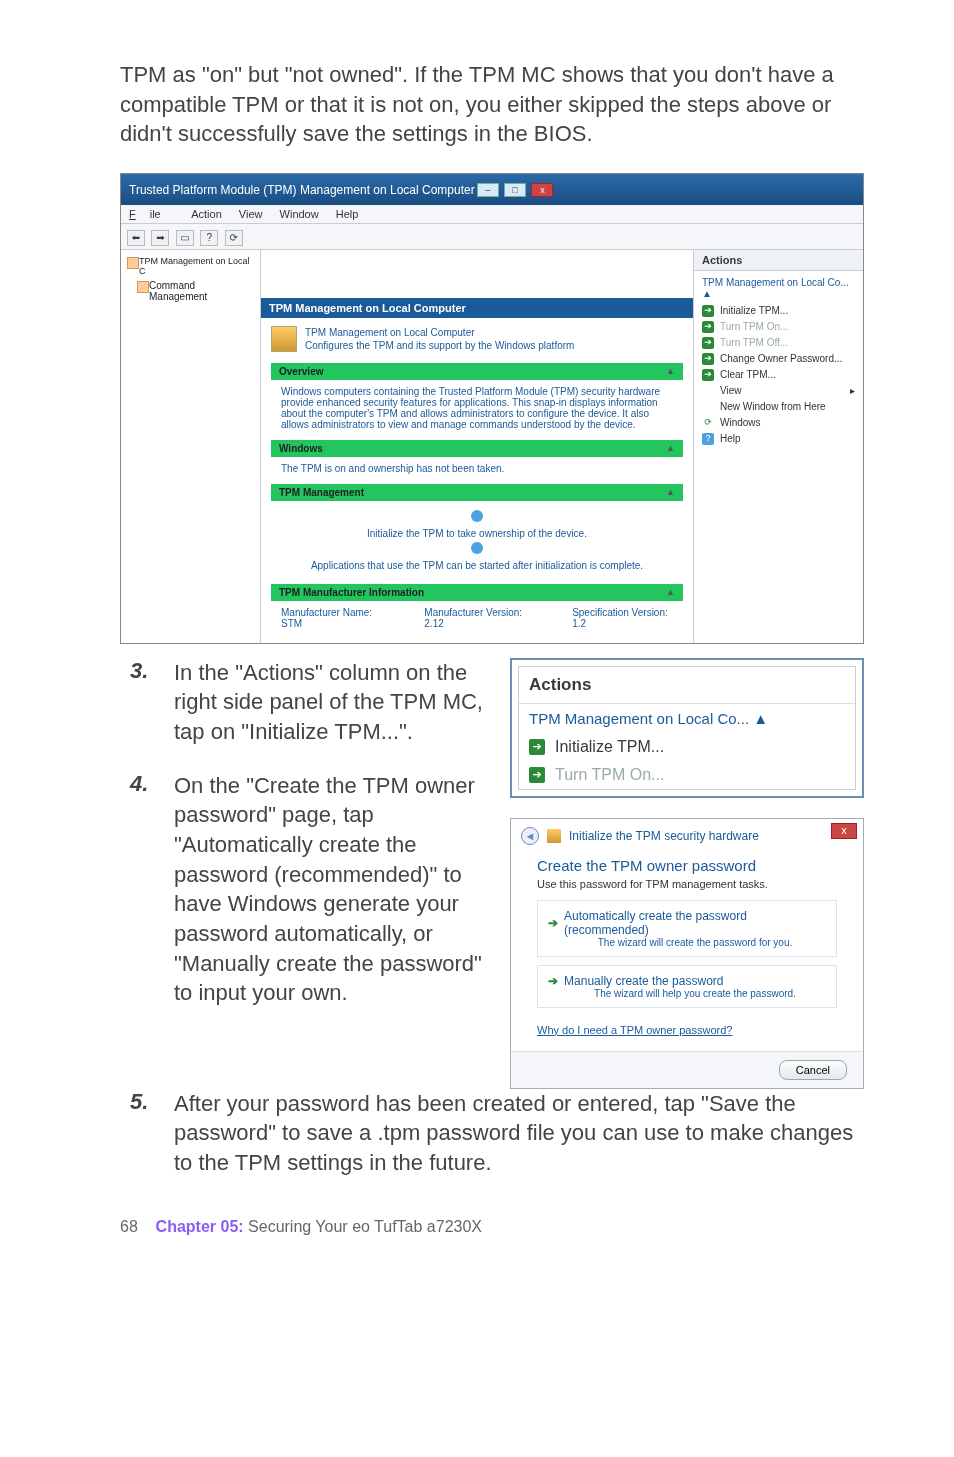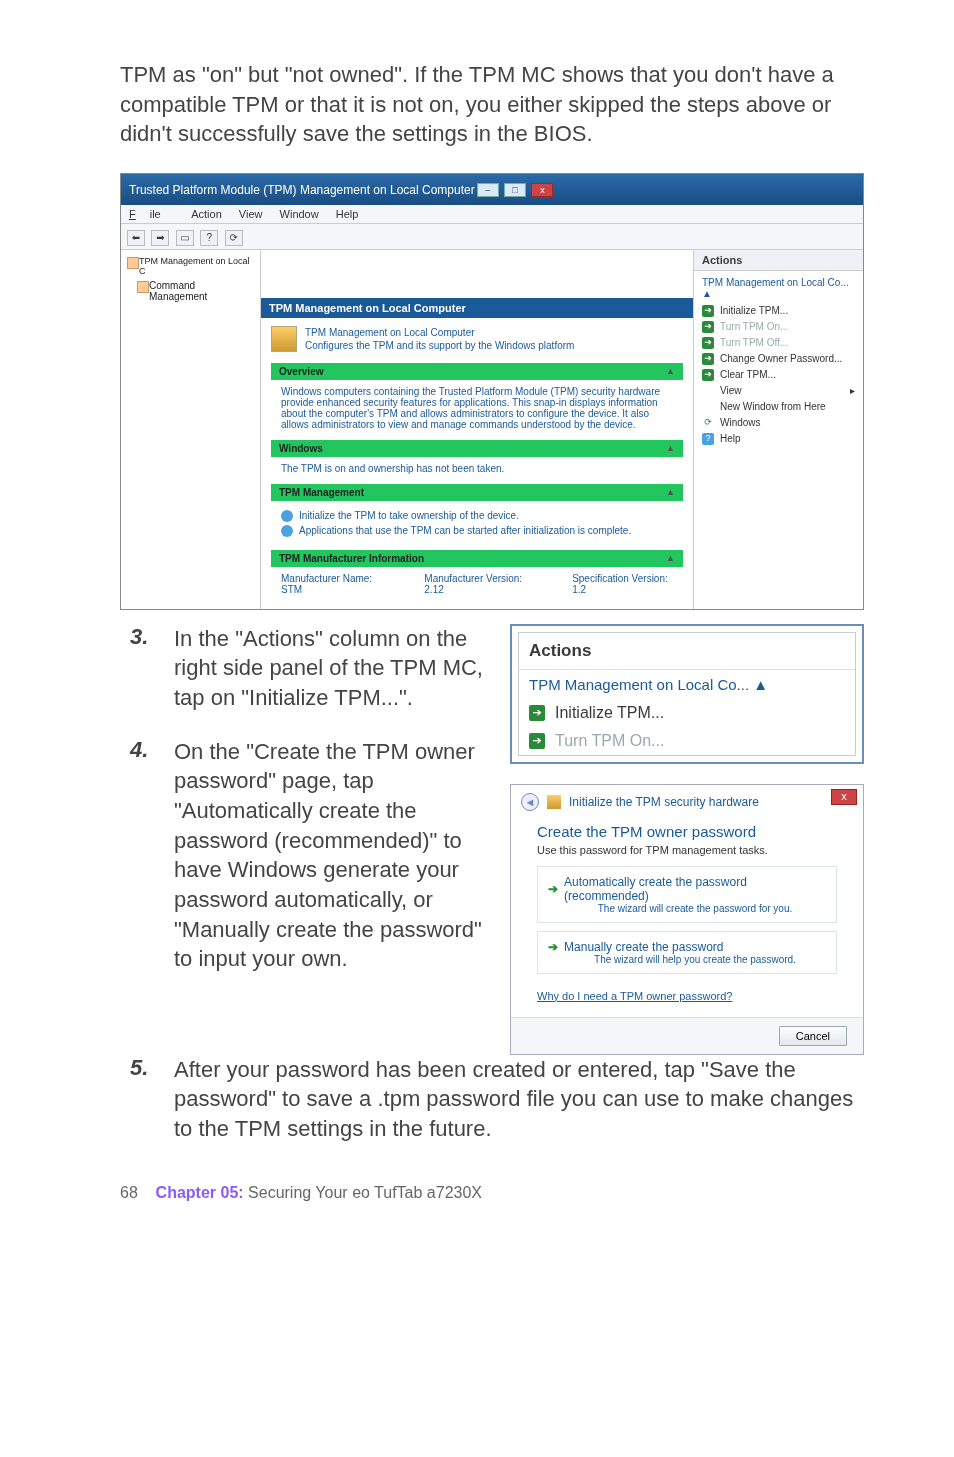--- a/index.html
+++ b/index.html
@@ -22,21 +22,21 @@
   .mmc-center { flex:1; padding:0; background:#fff;margin-top:48px;}
   .bluehead { background:#1a5a99; color:#fff; padding:4px 8px; font-weight:bold; font-size:11px;}
   .mmc-centerpad{padding:8px 10px;}
   .tpm-conf{display:flex;gap:8px;margin-bottom:10px;}
   .tpm-conf .chip{width:26px;height:26px;background:linear-gradient(#fc6,#c93);border:1px solid #aa7;}
   .tpm-conf .txt{color:#1a5a99;line-height:1.35;}
   .graybar{background:#22c55e;color:#222;padding:3px 8px;font-weight:bold;display:flex;justify-content:space-between;align-items:center;font-size:10px;margin-top:4px;}
   .graybar .caret{font-size:9px;color:#555;}
   .grayblock{padding:6px 10px;color:#333;}
   .grayblock.blue{color:#1a5a99;}
-  .grayblock .row{display:flex;gap:6px;align-items:center;margin:3px 0;}
+  .grayblock .row{display:flex;gap:6px;align-items:center;margin:3px 0;flex-direction:column;}
   .grayblock .info{width:12px;height:12px;border-radius:50%;background:#4aa3e0;flex:none;}
   .grayblock .infrow{display:flex;gap:40px;}
   .mmc-right{width:170px;border-left:1px solid #ccc;background:#fff;}
   .mmc-right .ahead{background:#eef1f5;border-bottom:1px solid #ccc;padding:4px 8px;font-weight:bold;font-size:11px;}
   .mmc-right .agroup{padding:4px 8px;font-size:10px;}
   .mmc-right .agtitle{color:#1a5a99;padding:2px 0 4px;}
   .mmc-right .act{display:flex;gap:6px;align-items:center;padding:2px 0;color:#333;}
   .mmc-right .act.dim{color:#9aa;}
   .mmc-right .sq{width:12px;height:12px;background:#2a8a3a;flex:none;display:flex;align-items:center;justify-content:center;color:#fff;font-size:9px;line-height:1;border-radius:2px;}
   .mmc-right .sq.blank{background:transparent;}
@@ -63,21 +63,21 @@
   .wiz .wizh .wtitle{color:#1a5a99;}
   .wiz .wbody{padding:8px 26px 14px;}
   .wiz .bighead{color:#1a5a99;font-size:15px;margin-bottom:4px;}
   .wiz .sub{color:#333;margin-bottom:10px;font-size:11px;}
   .wiz .opt{border:1px solid #dde3ea;padding:8px 10px;margin-bottom:8px;}
   .wiz .opt .ot{color:#1a5a99;font-size:12px;display:flex;gap:6px;align-items:center;}
   .wiz .opt .arrow{color:#2a8a3a;font-weight:bold;}
   .wiz .opt .od{color:#1a5a99;font-size:10px;margin-left:16px;text-align:center;}
   .wiz .link{color:#1a5a99;text-decoration:underline;font-size:11px;margin-top:8px;display:inline-block;}
   .wiz .btns{padding:8px 16px;border-top:1px solid #ddd;text-align:right;background:#f4f6f9;}
-  .wiz .btns button{background:linear-gradient(#fdfdfd,#e4e8ec);border:1px solid #9aa;padding:3px 16px;font-size:11px;border-radius:1px;}
+  .wiz .btns button{background:linear-gradient(#fdfdfd,#e4e8ec);border:1px solid #9aa;padding:3px 16px;font-size:11px;border-radius:8px;}
   .footer{margin-top:40px;font-size:16px;color:#666;}
   .footer b{color:#8b5cf6;}
 </style>
 </head>
 <body>
 
 <div class="page">
 
   <p class="intro">TPM as "on" but "not owned". If the TPM MC shows that you don't have a compatible TPM or that it is not on, you either skipped the steps above or didn't successfully save the settings in the BIOS.</p>
 

